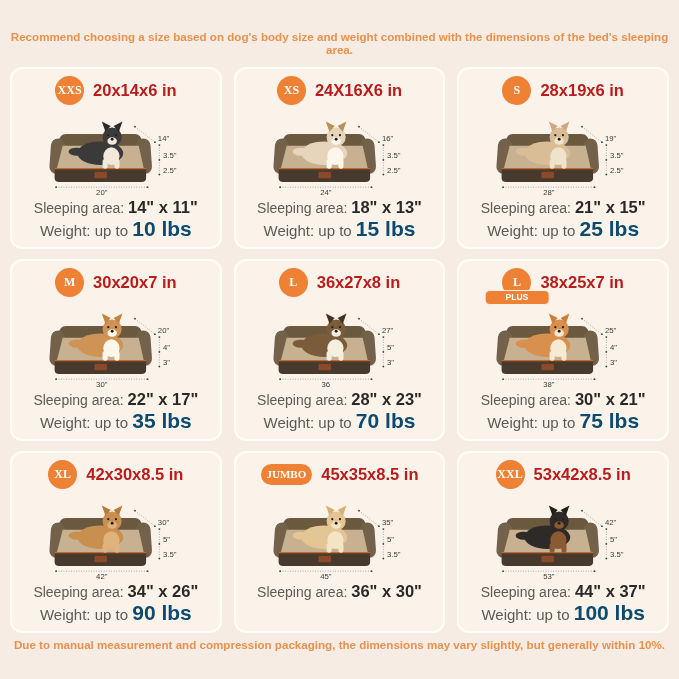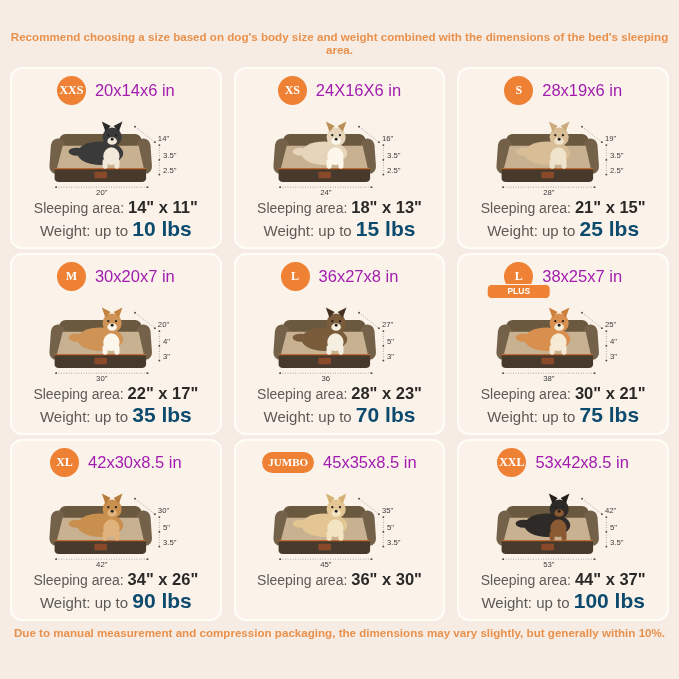--- a/index.html
+++ b/index.html
@@ -12,42 +12,42 @@
   .page{width:100%;height:100%;box-sizing:border-box;padding-top:6px}
   .title{
     text-align:center;margin:4px 0 0;color:#181818;
     font-family:"Liberation Serif",serif;font-weight:bold;
     font-size:29px;letter-spacing:1px;
   }
   .subtitle{
     text-align:center;color:#e8914d;font-weight:bold;
     font-size:11.6px;margin:24px 10px 11px;
   }
-  .grid{display:grid;grid-template-columns:repeat(3,1fr);gap:4px 12px;margin:0 10px}
+  .grid{display:grid;grid-template-columns:repeat(3,1fr);gap:10px 12px;margin:0 10px}
   .card{
     background:#fbf3ea;border:2px solid #fffdf8;border-radius:12px;
     padding:4px 7px 6px;display:flex;flex-direction:column;align-items:center;
     box-sizing:border-box;
   }
   .card-head{display:flex;align-items:center;justify-content:center;gap:9px;height:32px;margin-top:1px}
   .badge{
     position:relative;background:#ee8133;color:#fff;
     width:29px;height:29px;border-radius:50%;flex:none;
     display:flex;align-items:center;justify-content:center;
     font-family:"Liberation Serif",serif;font-weight:bold;font-size:12px;
   }
   .badge[data-shape="pill"]{width:auto;height:21px;border-radius:11px;padding:0 6px;font-size:11px}
   .badge-plus{
     position:absolute;left:50%;bottom:-8px;transform:translateX(-50%);
     background:#ee8133;color:#fff;font-family:"Liberation Sans",sans-serif;
     font-size:8.5px;font-weight:bold;line-height:1;padding:2px 20px;
     border-radius:5px;border:1.5px solid #fbf3ea;white-space:nowrap;
   }
   .badge-plus:empty{display:none}
-  .dims{color:#a21caf;font-weight:normal;font-size:16.5px;white-space:nowrap}
+  .dims{color:#b91c1c;font-weight:bold;font-size:16.5px;white-space:nowrap}
   .fig{width:100%;height:90px;display:block}
   .fig text{font-family:"Liberation Sans",sans-serif;font-size:10.5px;fill:#3c3c3c}
   .sleep{font-size:14px;color:#5d5a56;margin-top:2px;white-space:nowrap}
   .sval{color:#2b2927;font-weight:bold;font-size:16.5px}
   .weight{font-size:15px;color:#5d5a56;margin-top:0;white-space:nowrap}
   .wval{color:#0c4a6e;font-weight:bold;font-size:21px}
   .footnote{
     text-align:center;color:#e8914d;font-weight:bold;
     font-size:11.6px;margin-top:5px;
   }

